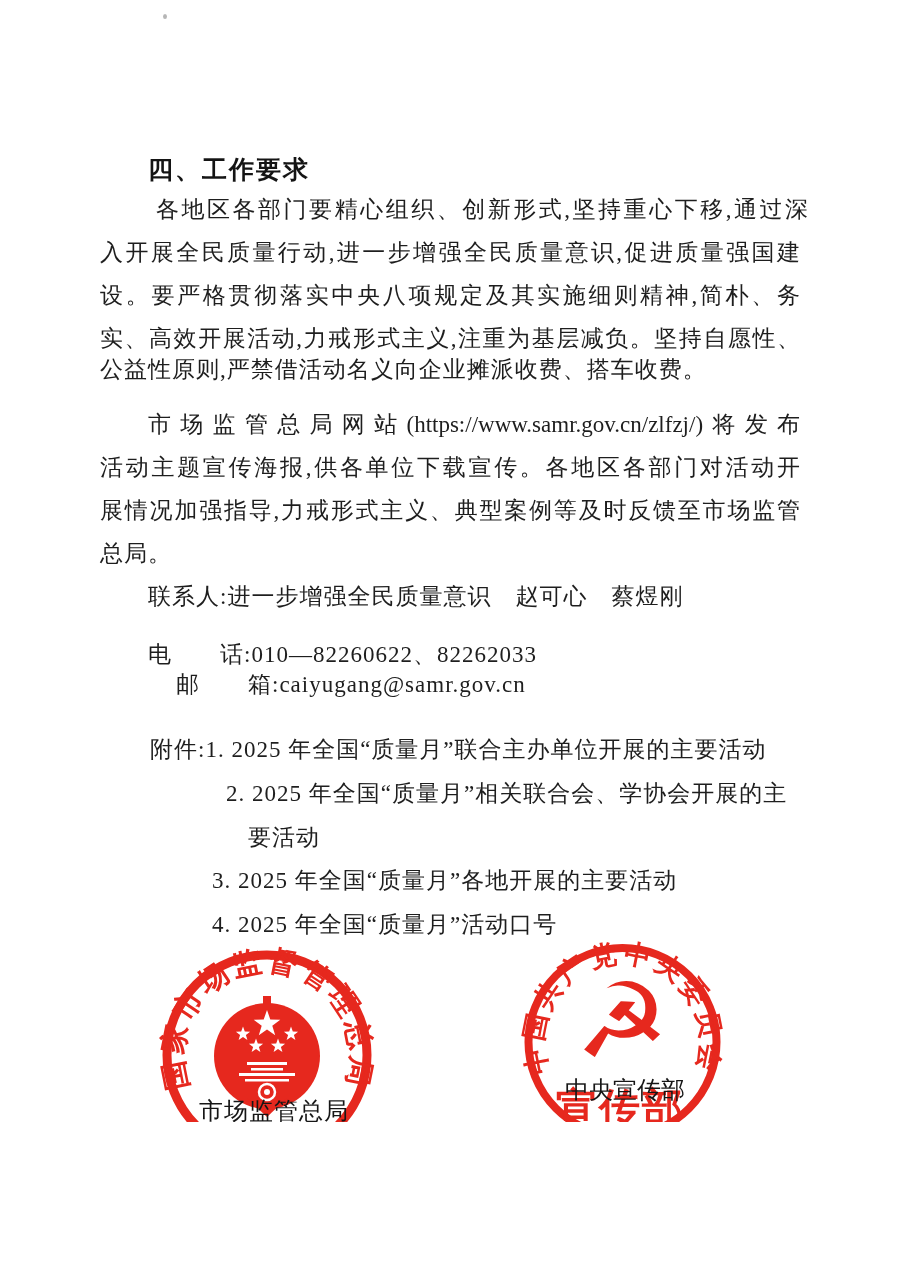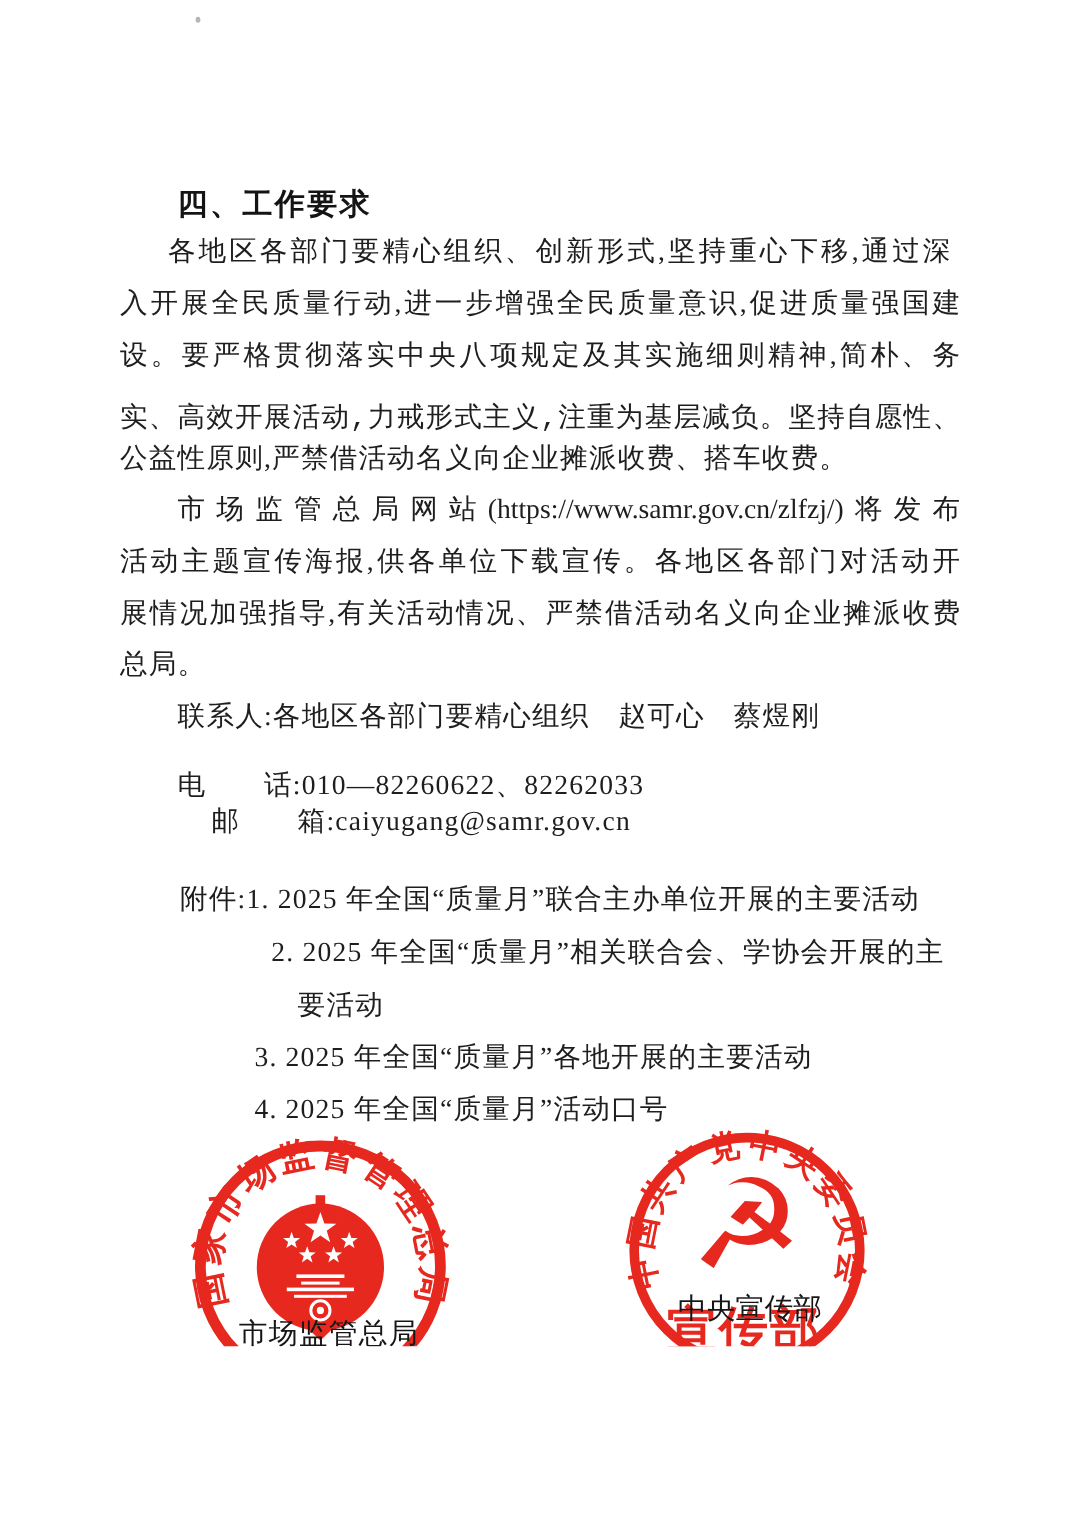--- a/index.html
+++ b/index.html
@@ -78,32 +78,32 @@
 </style>
 </head>
 <body>
 
 <div class="page">
 
   <div class="artifact-dot"></div>
 
   <div class="heading" style="left:148px; top:153px;">四、工作要求</div>
 
-  <div class="ln just" style="left:140px; top:196px; width:652px;">各地区各部门要精心组织、创新形式,坚持重心下移,通过深</div>
+  <div class="ln just" style="left:156px; top:196px; width:652px;">各地区各部门要精心组织、创新形式,坚持重心下移,通过深</div>
   <div class="ln just" style="left:100px; top:239px; width:700px;">入开展全民质量行动,进一步增强全民质量意识,促进质量强国建</div>
   <div class="ln just" style="left:100px; top:282px; width:700px;">设。要严格贯彻落实中央八项规定及其实施细则精神,简朴、务</div>
-  <div class="ln just" style="left:100px; top:336px; width:700px;font-family:Liberation Mono, monospace;">实、高效开展活动,力戒形式主义,注重为基层减负。坚持自愿性、</div>
-  <div class="ln" style="left:100px; top:368px;">公益性原则,严禁借活动名义向企业摊派收费、搭车收费。</div>
+  <div class="ln just" style="left:100px; top:325px; width:700px;">实、高效开展活动,力戒形式主义,注重为基层减负。坚持自愿性、</div>
+  <div class="ln" style="left:100px; top:356px;">公益性原则,严禁借活动名义向企业摊派收费、搭车收费。</div>
 
   <div class="ln just" style="left:148px; top:411px; width:652px;">市场监管总局网站(https://www.samr.gov.cn/zlfzj/)将发布</div>
   <div class="ln just" style="left:100px; top:454px; width:700px;">活动主题宣传海报,供各单位下载宣传。各地区各部门对活动开</div>
-  <div class="ln just" style="left:100px; top:497px; width:700px;">展情况加强指导,有关活动情况、严禁借活动名义向企业摊派收费</div>
+  <div class="ln just" style="left:100px; top:497px; width:700px;">展情况加强指导,力戒形式主义、典型案例等及时反馈至市场监管</div>
   <div class="ln" style="left:100px; top:540px;">总局。</div>
 
-  <div class="ln" style="left:148px; top:583px;">联系人:各地区各部门要精心组织　赵可心　蔡煜刚</div>
+  <div class="ln" style="left:148px; top:583px;">联系人:进一步增强全民质量意识　赵可心　蔡煜刚</div>
   <div class="ln" style="left:148px; top:641px;">电　　话:010—82260622、82262033</div>
   <div class="ln" style="left:148px; top:671px;margin-left:28px;">邮　　箱:caiyugang@samr.gov.cn</div>
 
   <div class="ln" style="left:150px; top:736px;">附件:1. 2025 年全国“质量月”联合主办单位开展的主要活动</div>
   <div class="ln" style="left:212px; top:780px;margin-left:14px;">2. 2025 年全国“质量月”相关联合会、学协会开展的主</div>
   <div class="ln" style="left:248px; top:824px;">要活动</div>
   <div class="ln" style="left:212px; top:867px;">3. 2025 年全国“质量月”各地开展的主要活动</div>
   <div class="ln" style="left:212px; top:911px;">4. 2025 年全国“质量月”活动口号</div>
 
   <svg class="seals-svg" width="900" height="1273" viewBox="0 0 900 1273">

